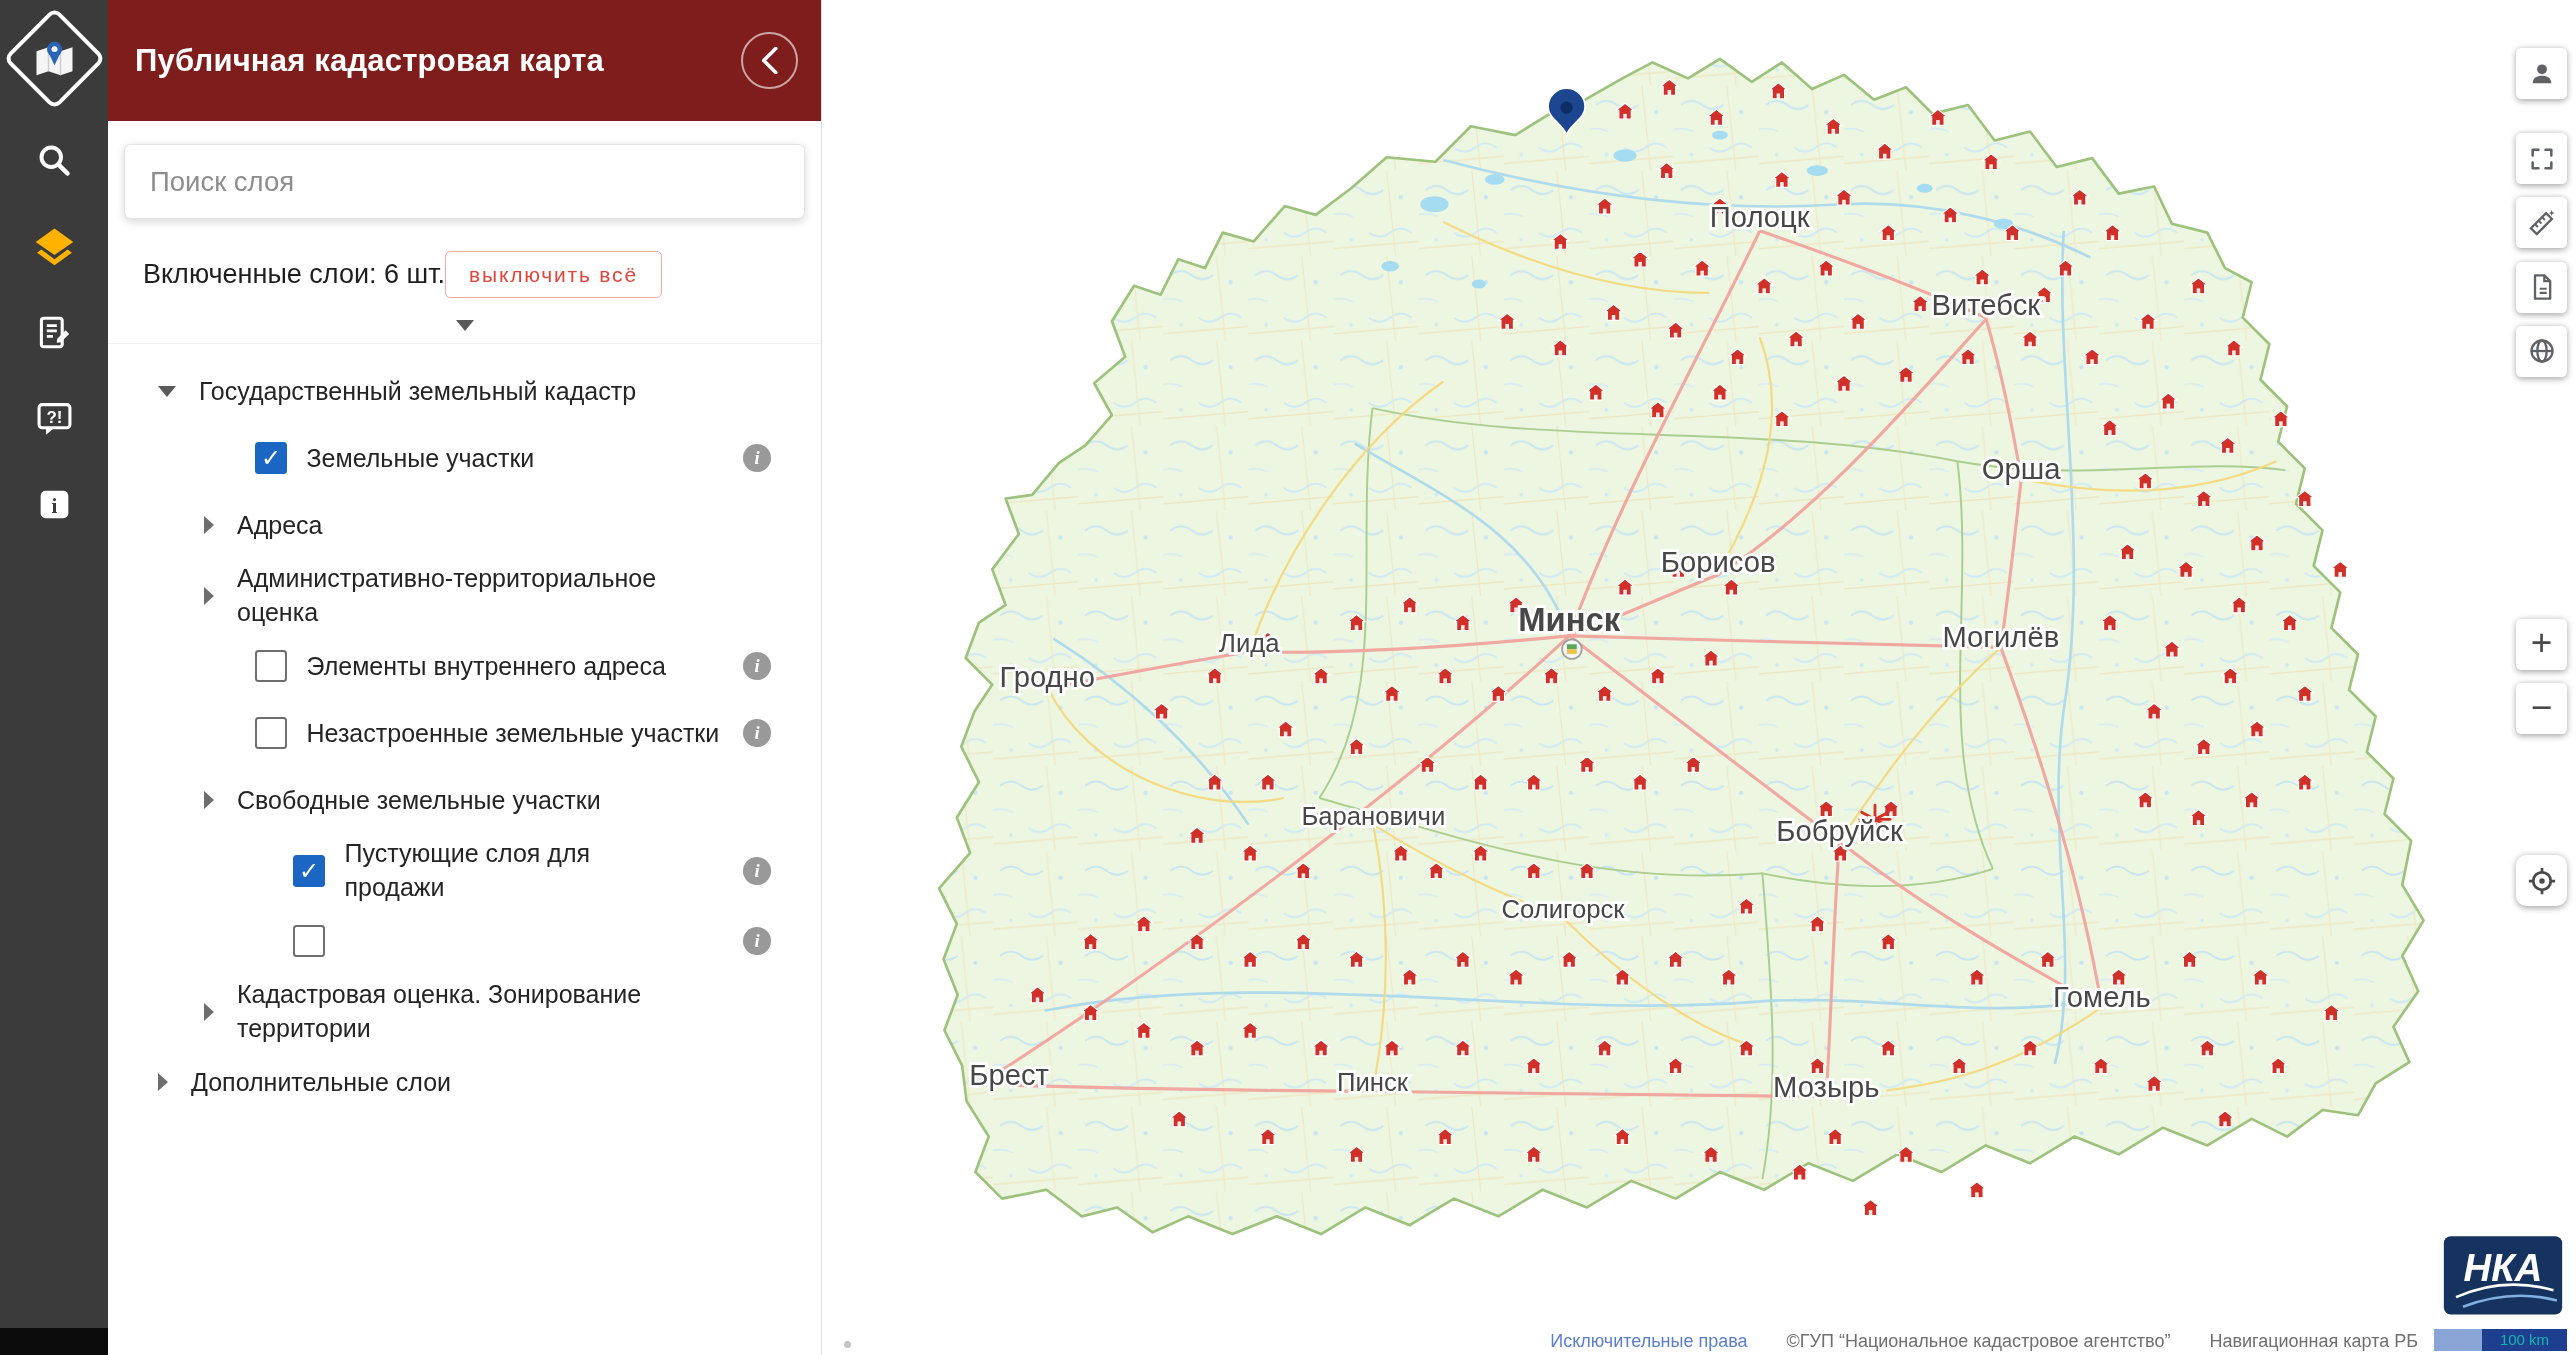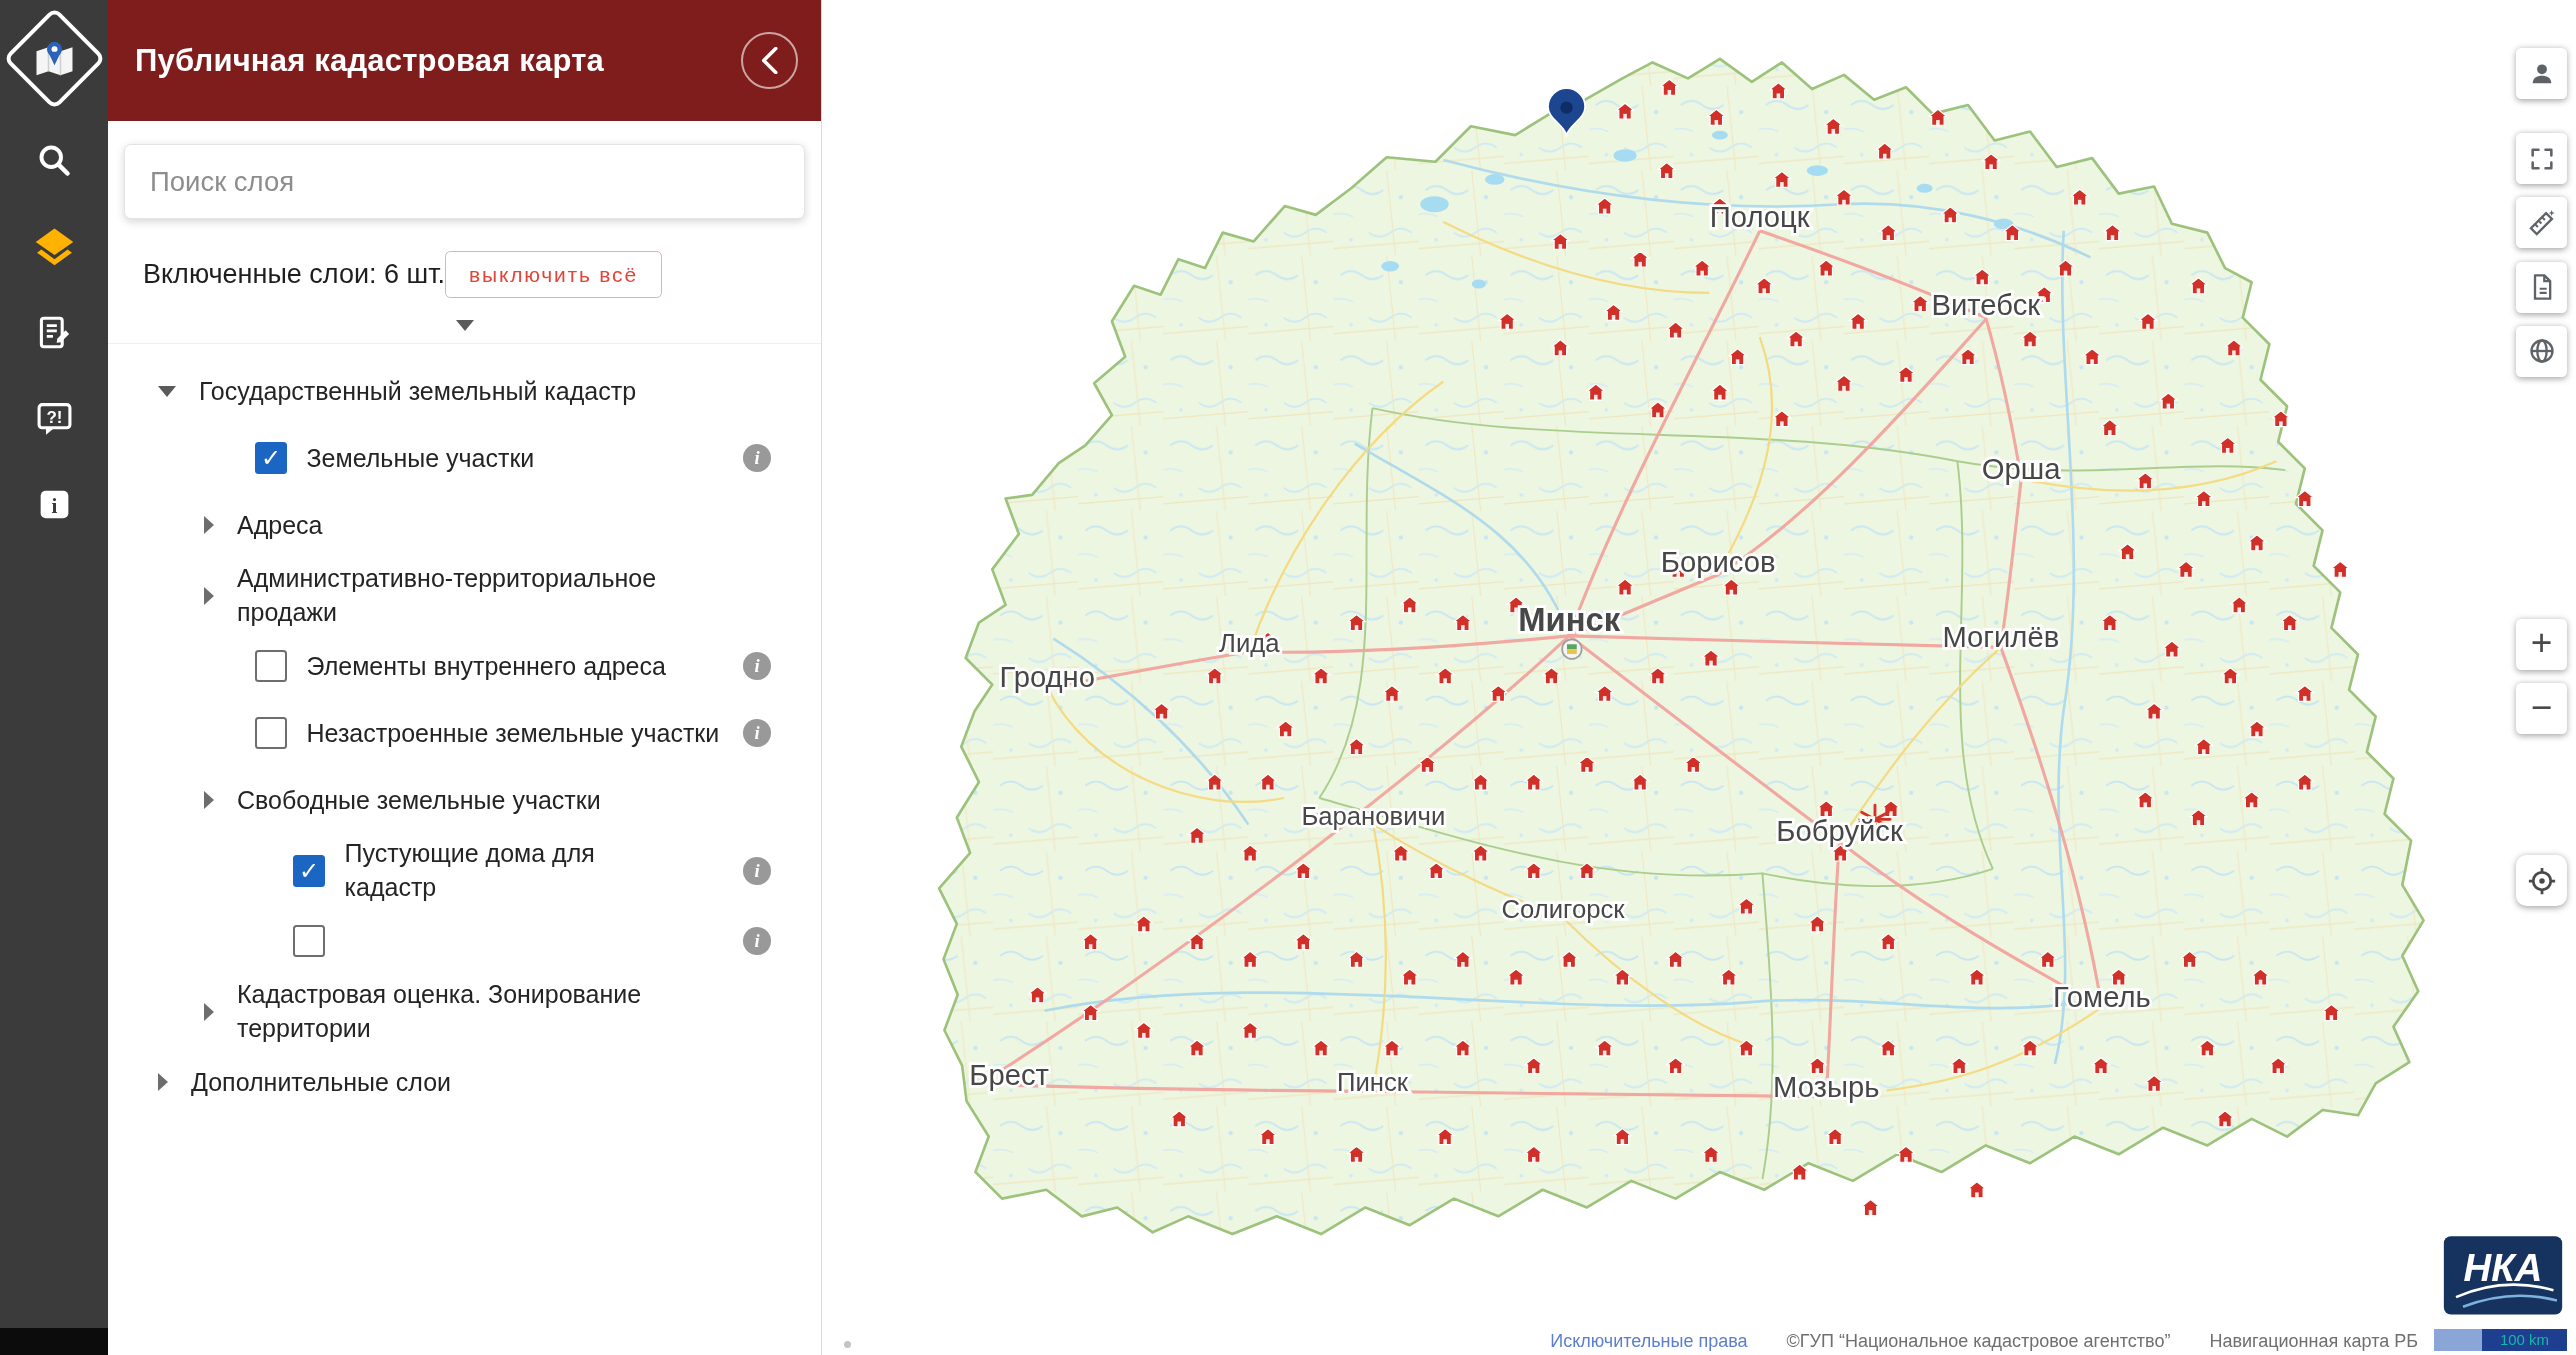--- a/index.html
+++ b/index.html
@@ -164,21 +164,21 @@
         <span class="info">i</span>
       </div>
 
       <div class="trow ind1">
         <span class="tri-right arr"></span>
         <span class="lbl lbl-l1">Адреса</span>
       </div>
 
       <div class="trow ind1">
         <span class="tri-right arr"></span>
-        <span class="lbl lbl-l1">Административно-территориальное продажи</span>
+        <span class="lbl lbl-l1">Административно-территориальное оценка</span>
       </div>
 
       <div class="trow ind1cb">
         <span class="cb un"></span>
         <span class="lbl lbl-cb1">Элементы внутреннего адреса</span>
         <span class="info">i</span>
       </div>
 
       <div class="trow ind1cb">
         <span class="cb un"></span>
@@ -187,21 +187,21 @@
       </div>
 
       <div class="trow ind1">
         <span class="tri-right arr"></span>
         <span class="lbl lbl-l1">Свободные земельные участки</span>
       </div>
 
 
       <div class="trow ind2cb">
         <span class="cb checked">✓</span>
-        <span class="lbl lbl-cb2">Пустующие дома для кадастр</span>
+        <span class="lbl lbl-cb2">Пустующие слоя для продажи</span>
         <span class="info">i</span>
       </div>
 
       <div class="trow ind2cb">
         <span class="cb un"></span>
         <span class="info">i</span>
       </div>
 
       <div class="trow ind1">
         <span class="tri-right arr"></span>

